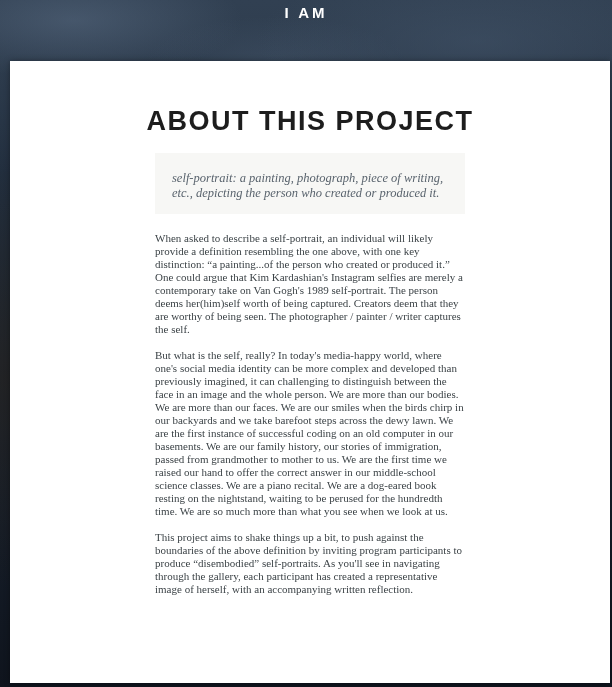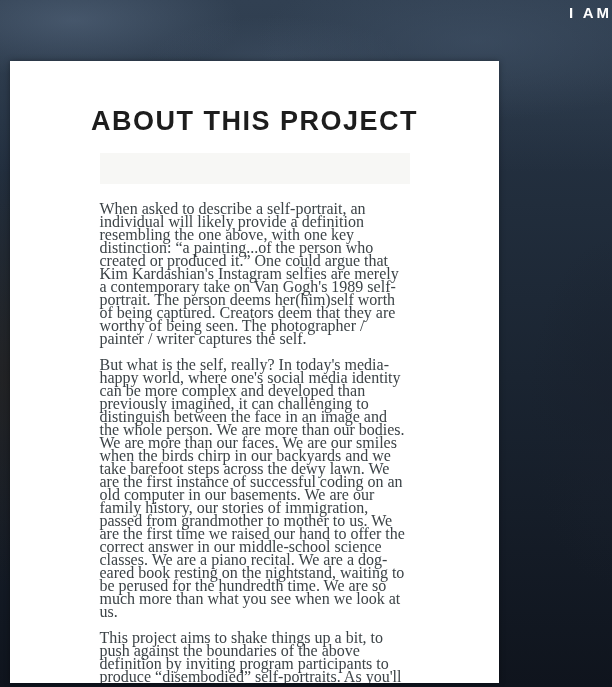--- a/index.html
+++ b/index.html
@@ -14,31 +14,31 @@
       radial-gradient(ellipse 260px 90px at 12% 3%, rgba(105,125,150,.38), transparent 65%),
       radial-gradient(ellipse 340px 120px at 78% 6%, rgba(70,88,110,.45), transparent 65%),
       radial-gradient(ellipse 200px 70px at 45% 9%, rgba(80,98,120,.30), transparent 65%),
       radial-gradient(ellipse 160px 300px at 1% 55%, rgba(40,33,26,.55), transparent 70%),
       radial-gradient(ellipse 120px 250px at 100% 60%, rgba(25,32,44,.6), transparent 70%),
       linear-gradient(180deg,#314052 0%,#28354400 25%),
       linear-gradient(180deg,#2b3949 0%,#243141 18%,#1a2431 55%,#0f141d 100%);
   }
   .site-header{
     position:absolute;top:0;left:0;width:612px;height:61px;
-    display:flex;justify-content:flex-end;align-items:flex-start;
+    display:flex;justify-content:center;align-items:flex-start;
   }
   .site-title{
     margin-top:4px;
     font-family:"Liberation Sans","DejaVu Sans",sans-serif;
     font-size:15px;font-weight:700;letter-spacing:3px;
     color:var(--header_title,#ffffff);
     cursor:pointer;text-decoration:none;
   }
   .card{
-    position:absolute;top:61px;left:10px;width:489px;bottom:4px;
+    position:absolute;top:61px;left:10px;width:600px;bottom:4px;
     background:var(--card,#ffffff);
     box-shadow:0 0 6px rgba(0,0,0,.35);
     overflow:hidden;
   }
   .page-title{
     margin:45px 0 0 0;
     text-align:center;
     font-family:"Liberation Sans","DejaVu Sans",sans-serif;
     font-size:27px;font-weight:800;letter-spacing:1.5px;
     color:var(--heading_text,#1d1d1d);
@@ -63,21 +63,21 @@
     color:var(--quote_text,#59636d);
   }
   .quote-attr{
     margin:13px 0 0 0;
     font-family:"Liberation Sans","DejaVu Sans",sans-serif;
     font-size:11px;font-weight:700;letter-spacing:1.5px;
     color:var(--attribution_text,#6e797b);
   }
   .body-par{
     margin:13px 0 0 0;
-    font-size:16px;line-height:13px;
+    font-size:11px;line-height:13px;
     color:var(--body_text,#3c4347);
   }
   .body-par:first-of-type{margin-top:18px;}
 </style>
 </head>
 <body>
 
 <div class="page">
 
   <div class="site-header">
@@ -85,20 +85,21 @@
   </div>
 
   <div class="card">
 
     <h1 class="page-title">ABOUT THIS PROJECT</h1>
 
     <div class="column">
 
 
       <div class="quote-box">
+        <p class="quote-text">self-portrait: a painting, photograph, piece of writing, etc., depicting the person who created or produced it.</p>
       </div>
 
       <p class="body-par">When asked to describe a self-portrait, an individual will likely provide a definition resembling the one above, with one key distinction: “a painting...of the person who created or produced it.” One could argue that Kim Kardashian's Instagram selfies are merely a contemporary take on Van Gogh's 1989 self-portrait. The person deems her(him)self worth of being captured. Creators deem that they are worthy of being seen. The photographer / painter / writer captures the self.</p>
 
       <p class="body-par">But what is the self, really? In today's media-happy world, where one's social media identity can be more complex and developed than previously imagined, it can challenging to distinguish between the face in an image and the whole person. We are more than our bodies. We are more than our faces. We are our smiles when the birds chirp in our backyards and we take barefoot steps across the dewy lawn. We are the first instance of successful coding on an old computer in our basements. We are our family history, our stories of immigration, passed from grandmother to mother to us. We are the first time we raised our hand to offer the correct answer in our middle-school science classes. We are a piano recital. We are a dog-eared book resting on the nightstand, waiting to be perused for the hundredth time. We are so much more than what you see when we look at us.</p>
 
       <p class="body-par">This project aims to shake things up a bit, to push against the boundaries of the above definition by inviting program participants to produce “disembodied” self-portraits. As you'll see in navigating through the gallery, each participant has created a representative image of herself, with an accompanying written reflection.</p>
 
     </div>
   </div>

